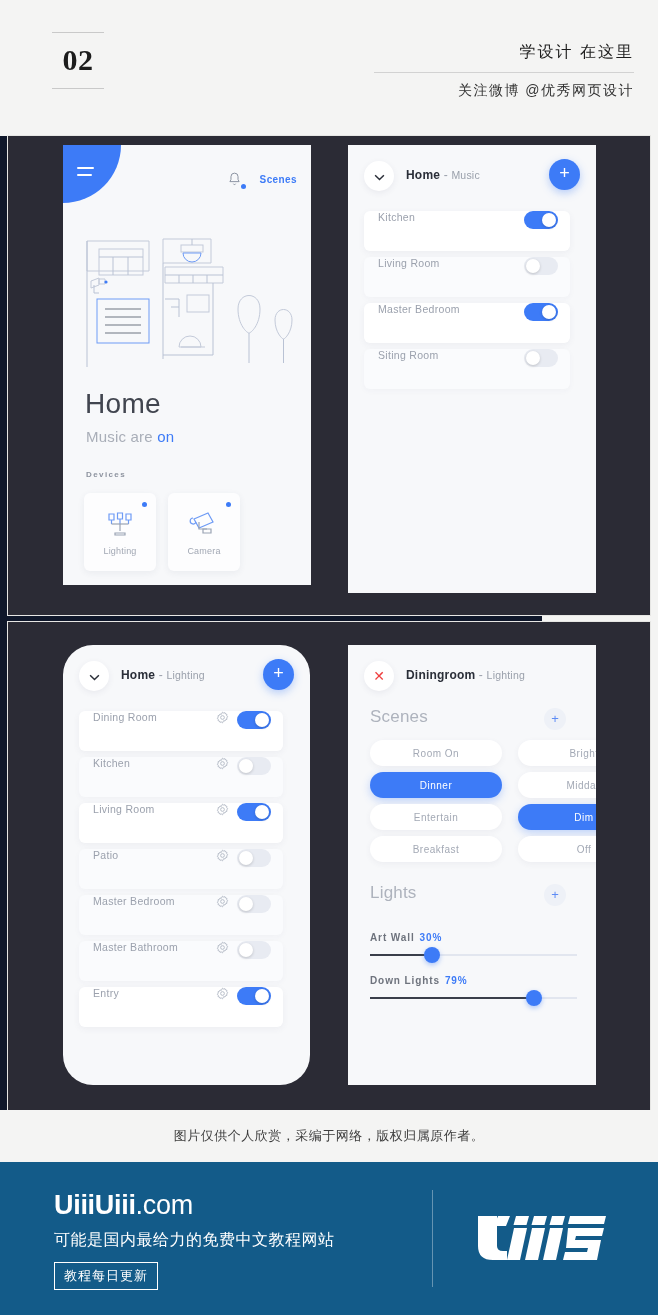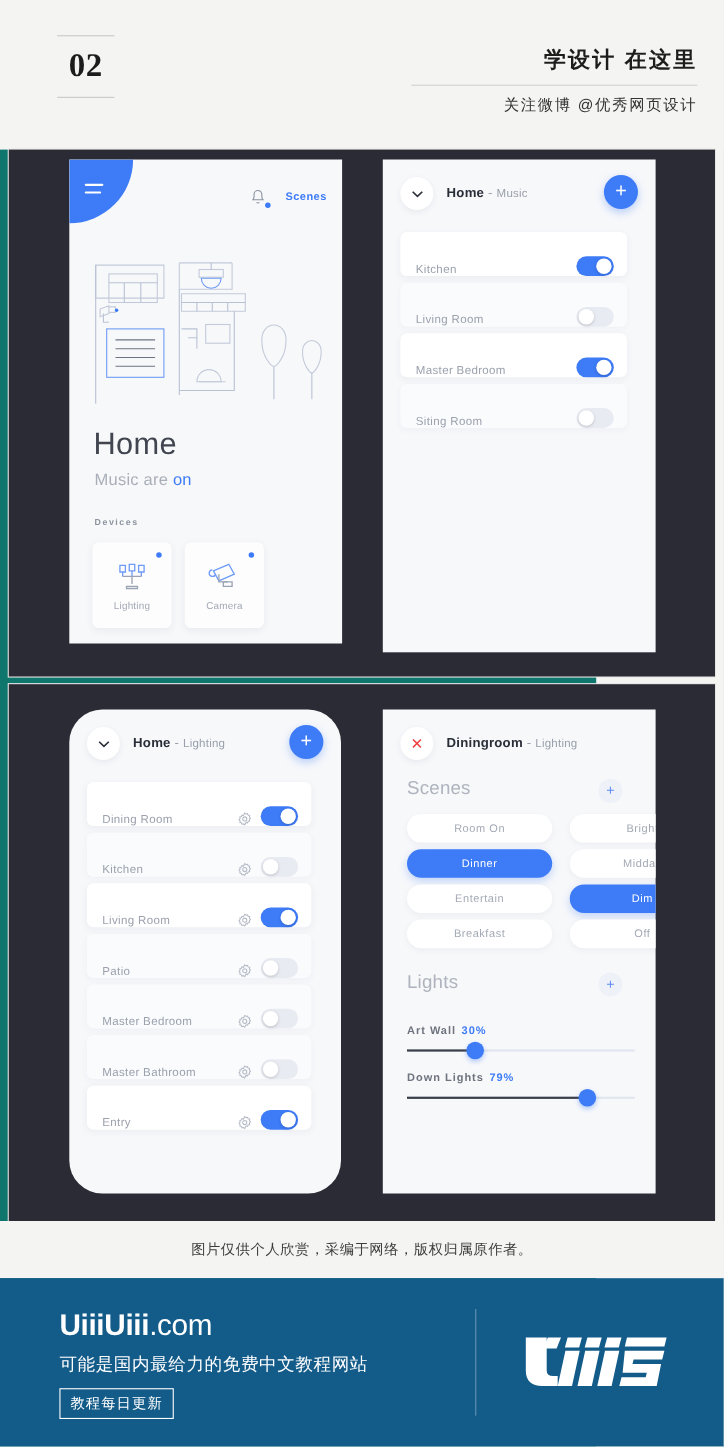--- a/index.html
+++ b/index.html
@@ -2,36 +2,36 @@
 <html><head>
 <meta charset="utf-8">
 <style>
   * { box-sizing: border-box; margin: 0; padding: 0; }
   html, body {
     width: 658px; height: 1315px;
     background: #f4f4f3;
     font-family: "Liberation Sans", "DejaVu Sans", sans-serif;
     overflow: hidden;
   }
-  .page { position: relative; width: 542px; height: 1315px; background: #0f766e; padding-left: 40px; }
+  .page { position: relative; width: 542px; height: 1315px; background: #0f172a; padding-left: 40px; }
 
   
   .hdr { position: absolute; left: 0; top: 0; width: 658px; height: 136px; background: #f4f4f3; }
   .hdr-num-wrap {
     position: absolute; left: 52px; top: 32px; width: 52px; text-align: center;
   }
   .hdr-rule { height: 1px; background: #c9c9c9; width: 52px; }
   .hdr-num {
     font-family: "Liberation Serif", "DejaVu Serif", serif;
     font-size: 30px; font-weight: 700; color: #1c1c1c; line-height: 1;
     padding: 12px 0 13px 0; letter-spacing: 0.5px;
   }
   .hdr-right { position: absolute; right: 24px; top: 42px; text-align: right; width: 300px; }
   .hdr-title {
-    font-size: 20px; font-weight: 700; color: #1d1d1d; letter-spacing: 2px; line-height: 1.3;
+    font-size: 16px; font-weight: 400; color: #1d1d1d; letter-spacing: 2px; line-height: 1.3;
   }
   .hdr-rule2 { height: 1px; background: #d2d2d2; margin: 9px 0 9px auto; width: 260px; }
   .hdr-sub { font-size: 14px; color: #333; letter-spacing: 1.5px; }
 
   
   .panel {
     position: absolute; background: #2b2b35; left: 8px; width: 642px;
     box-shadow: 0 0 0 1px #e6e6e4;
   }
   #panel-top { top: 136px; height: 479px; }
@@ -93,21 +93,21 @@
     position: absolute; right: 16px; top: 14px; width: 31px; height: 31px; border-radius: 50%;
     background: #3d7bf7; color: #fff; font-size: 18px; font-weight: 300; line-height: 29px; text-align: center;
     box-shadow: 0 3px 8px rgba(61,123,247,0.35);
   }
 
   
   .rows { position: absolute; left: 16px; top: 66px; width: 206px; }
   #phone3 .rows { width: 204px; }
   .row {
     position: relative; height: 40px; background: #fff; border-radius: 6px;
-    margin-bottom: 6px; display: flex; align-items: flex-end;
+    margin-bottom: 6px; display: flex; align-items: flex-start;
     box-shadow: 0 2px 7px rgba(60,70,100,0.06);
   }
   .row.dim { background: #fafbfd; box-shadow: 0 2px 6px rgba(60,70,100,0.035); }
   .row-label { font-size: 10.5px; color: #9ba1ad; letter-spacing: 0.3px; margin-left: 14px; flex: 1; }
   .row-gear { margin-right: 8px; display: flex; align-items: center; }
   .toggle {
     width: 34px; height: 18px; border-radius: 9px; margin-right: 12px; position: relative;
     background: #e8ebf2;
   }
   .toggle.on { background: #3d7bf7; }

